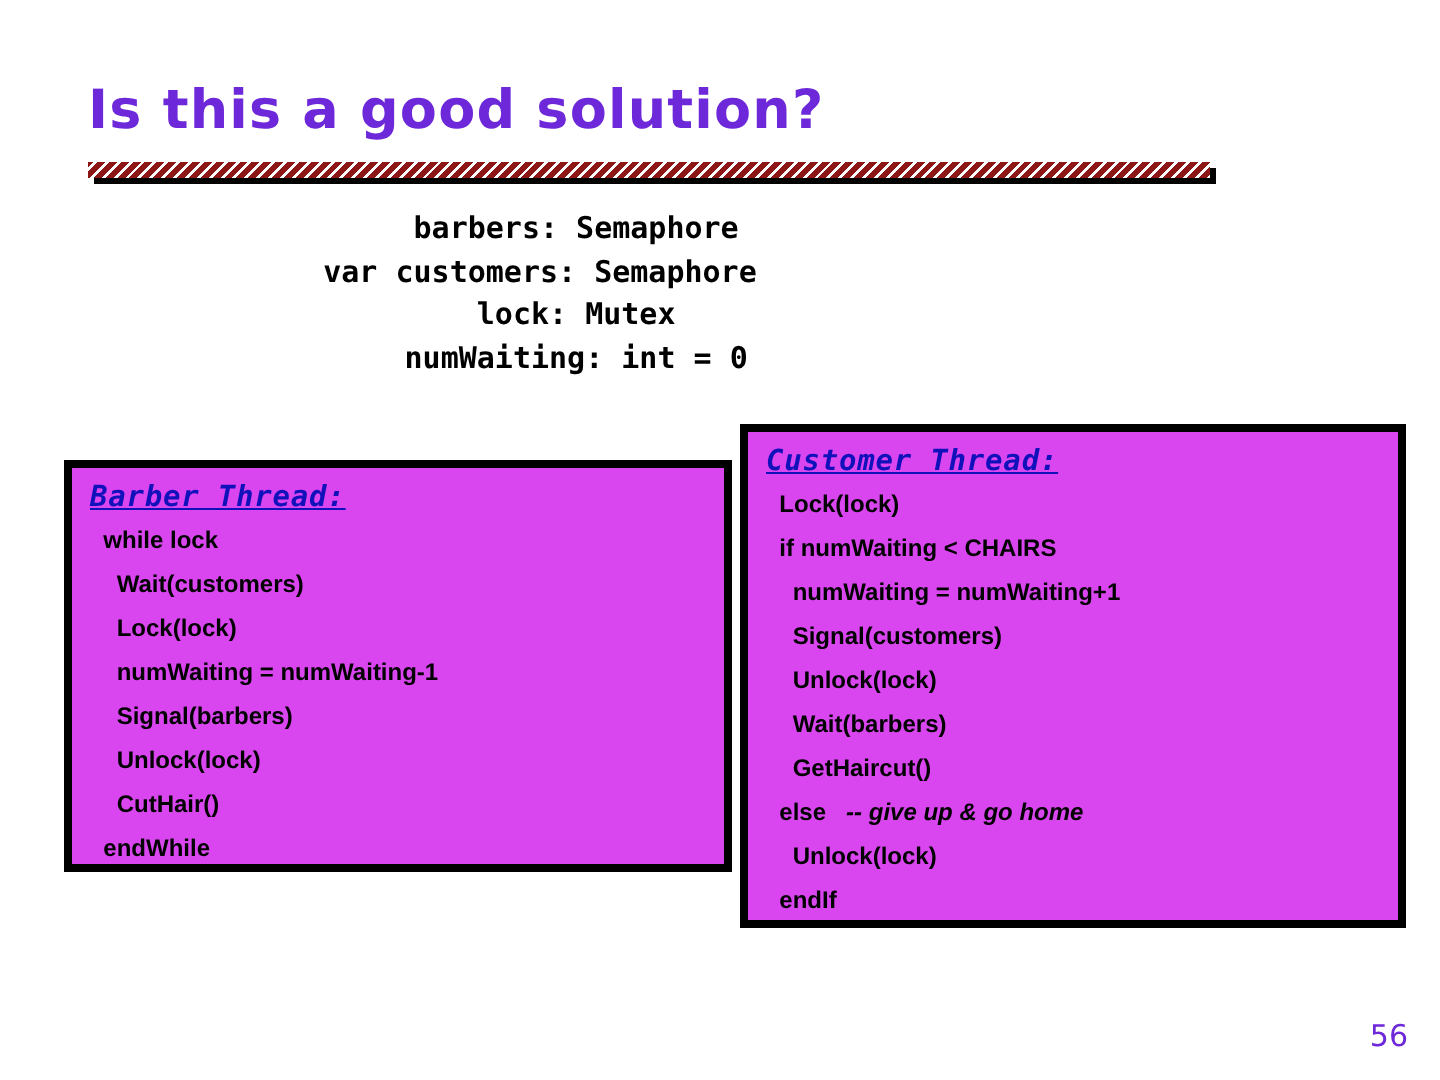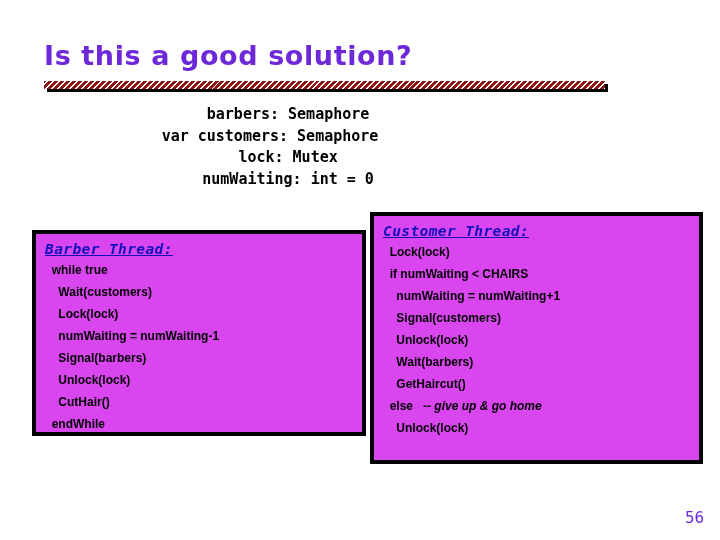--- a/index.html
+++ b/index.html
@@ -123,21 +123,21 @@
 <div id="slide-title">Is this a good solution?</div>
 
 <div id="title-divider"></div>
 
 <div id="decl-block"><span class="decl-line">    barbers: Semaphore</span><span class="decl-line">var customers: Semaphore</span><span class="decl-line">    lock: Mutex</span><span class="decl-line">    numWaiting: int = 0</span></div>
 
 <div id="barber-panel" class="code-panel">
   <div class="panel-inner">
     <div class="panel-heading">Barber Thread:</div>
     <div id="barber-lines">
-        <div class="code-line">  while true</div>
+        <div class="code-line">  while lock</div>
         <div class="code-line">    Wait(customers)</div>
         <div class="code-line">    Lock(lock)</div>
         <div class="code-line">    numWaiting = numWaiting-1</div>
         <div class="code-line">    Signal(barbers)</div>
         <div class="code-line">    Unlock(lock)</div>
         <div class="code-line">    CutHair()</div>
         <div class="code-line">  endWhile</div>
       </div>
   </div>
 </div>
@@ -148,17 +148,18 @@
     <div id="customer-lines">
         <div class="code-line"><span>  Lock(lock)</span></div>
         <div class="code-line"><span>  if numWaiting &lt; CHAIRS</span></div>
         <div class="code-line"><span>    numWaiting = numWaiting+1</span></div>
         <div class="code-line"><span>    Signal(customers)</span></div>
         <div class="code-line"><span>    Unlock(lock)</span></div>
         <div class="code-line"><span>    Wait(barbers)</span></div>
         <div class="code-line"><span>    GetHaircut()</span></div>
         <div class="code-line"><span>  else   </span><span class="cmt">-- give up &amp; go home</span></div>
         <div class="code-line"><span>    Unlock(lock)</span></div>
+        <div class="code-line"><span>  endIf</span></div>
       </div>
   </div>
 </div>
 
 <div id="page-number">56</div>
 
 </body></html>

